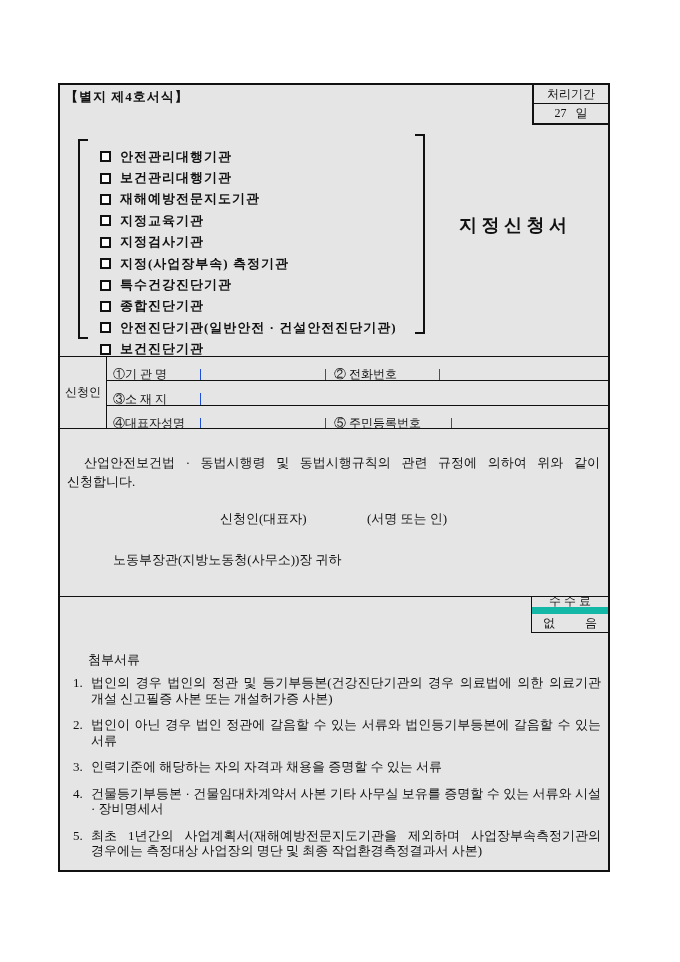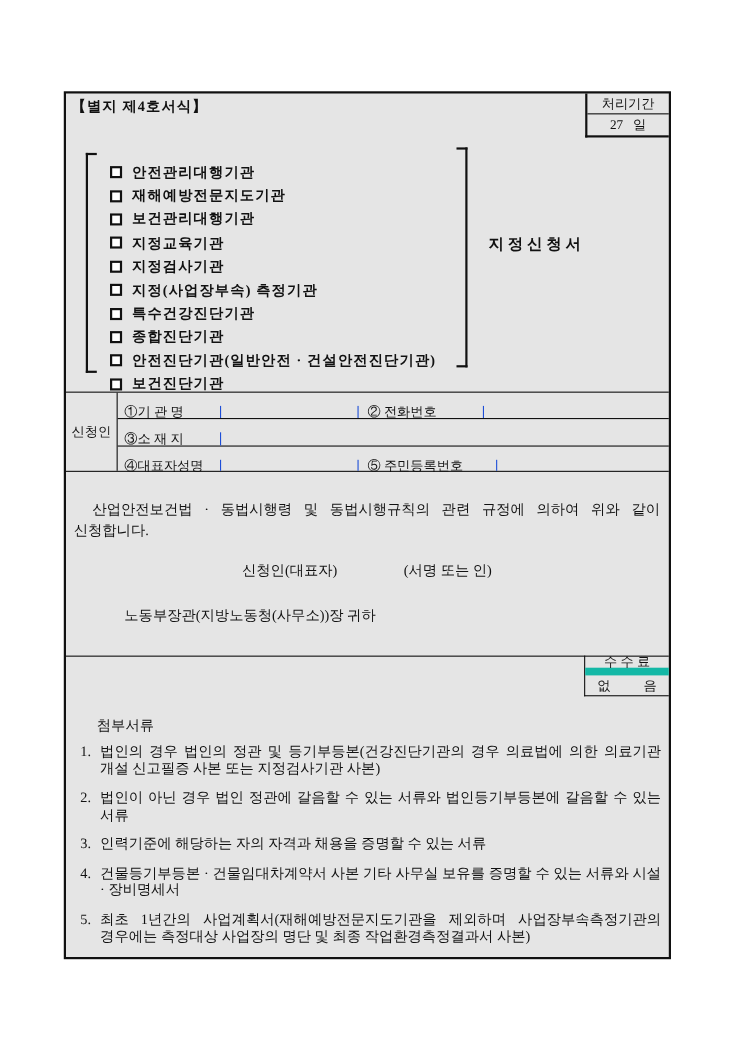--- a/index.html
+++ b/index.html
@@ -24,21 +24,21 @@
   .org-list { position:absolute; left:40px; top:61px; }
   .org-row { height:21.4px; display:flex; align-items:center; }
   .cbx { width:11px; height:11px; border:2px solid #111; margin-right:9px; flex:0 0 auto; background:#fff; }
   .org-label { font-size:13px; font-weight:bold; letter-spacing:1px; white-space:nowrap; }
 
   .bracket-left  { position:absolute; left:18px;  top:54px; width:10px; height:200px;
                    border-left:2px solid #111; border-top:2px solid #111; border-bottom:2px solid #111; }
   .bracket-right { position:absolute; left:355px; top:49px; width:10px; height:200px;
                    border-right:2px solid #111; border-top:2px solid #111; border-bottom:2px solid #111; }
 
-  .form-title { position:absolute; left:384px; top:128px; font-size:14px; font-weight:bold; white-space:pre; }
+  .form-title { position:absolute; left:399px; top:128px; font-size:18px; font-weight:bold; white-space:pre; }
 
   
   .app-table { position:absolute; left:0; right:0; top:271px; height:73px; border-top:1px solid #111; border-bottom:1px solid #111; }
   .app-cell-owner { position:absolute; left:0; top:0; width:47px; height:71px; border-right:1px solid #111;
                     display:flex; align-items:center; justify-content:center; font-size:12px; }
   .t-row { position:absolute; left:47px; right:0; display:flex; }
   .t-row1 { top:0; height:24px; border-bottom:1px solid #111; }
   .t-row2 { top:24px; height:25px; border-bottom:1px solid #111; }
   .t-row3 { top:49px; height:22px; }
   .t-cell { display:flex; align-items:center; font-size:12px; white-space:pre; }
@@ -82,25 +82,25 @@
   <div class="bracket-left"></div>
   <div class="bracket-right"></div>
 
   <div class="org-list">
     <div class="org-row">
         <span class="cbx"></span>
         <span class="org-label">안전관리대행기관</span>
       </div>
     <div class="org-row">
         <span class="cbx"></span>
-        <span class="org-label">재해예방전문지도기관</span>
+        <span class="org-label">보건관리대행기관</span>
       </div>
     <div class="org-row">
         <span class="cbx"></span>
-        <span class="org-label">보건관리대행기관</span>
+        <span class="org-label">재해예방전문지도기관</span>
       </div>
     <div class="org-row">
         <span class="cbx"></span>
         <span class="org-label">지정교육기관</span>
       </div>
     <div class="org-row">
         <span class="cbx"></span>
         <span class="org-label">지정검사기관</span>
       </div>
     <div class="org-row">
@@ -160,21 +160,21 @@
   <div class="fee-box">
     <div class="fee-row first">수 수 료</div>
     <div class="fee-row">없          음</div>
   </div>
 
   <div class="att-title">첨부서류</div>
 
   <div class="att-list">
     <div class="att-item">
       <span class="att-no">1.</span>
-      <span class="att-txt">법인의 경우 법인의 정관 및 등기부등본(건강진단기관의 경우 의료법에 의한 의료기관 개설 신고필증 사본 또는 지정검사기관 사본)</span>
+      <span class="att-txt">법인의 경우 법인의 정관 및 등기부등본(건강진단기관의 경우 의료법에 의한 의료기관 개설 신고필증 사본 또는 개설허가증 사본)</span>
     </div>
     <div class="att-item">
       <span class="att-no">2.</span>
       <span class="att-txt">법인이 아닌 경우 법인 정관에 갈음할 수 있는 서류와 법인등기부등본에 갈음할 수 있는 서류</span>
     </div>
     <div class="att-item">
       <span class="att-no">3.</span>
       <span class="att-txt">인력기준에 해당하는 자의 자격과 채용을 증명할 수 있는 서류</span>
     </div>
     <div class="att-item">

